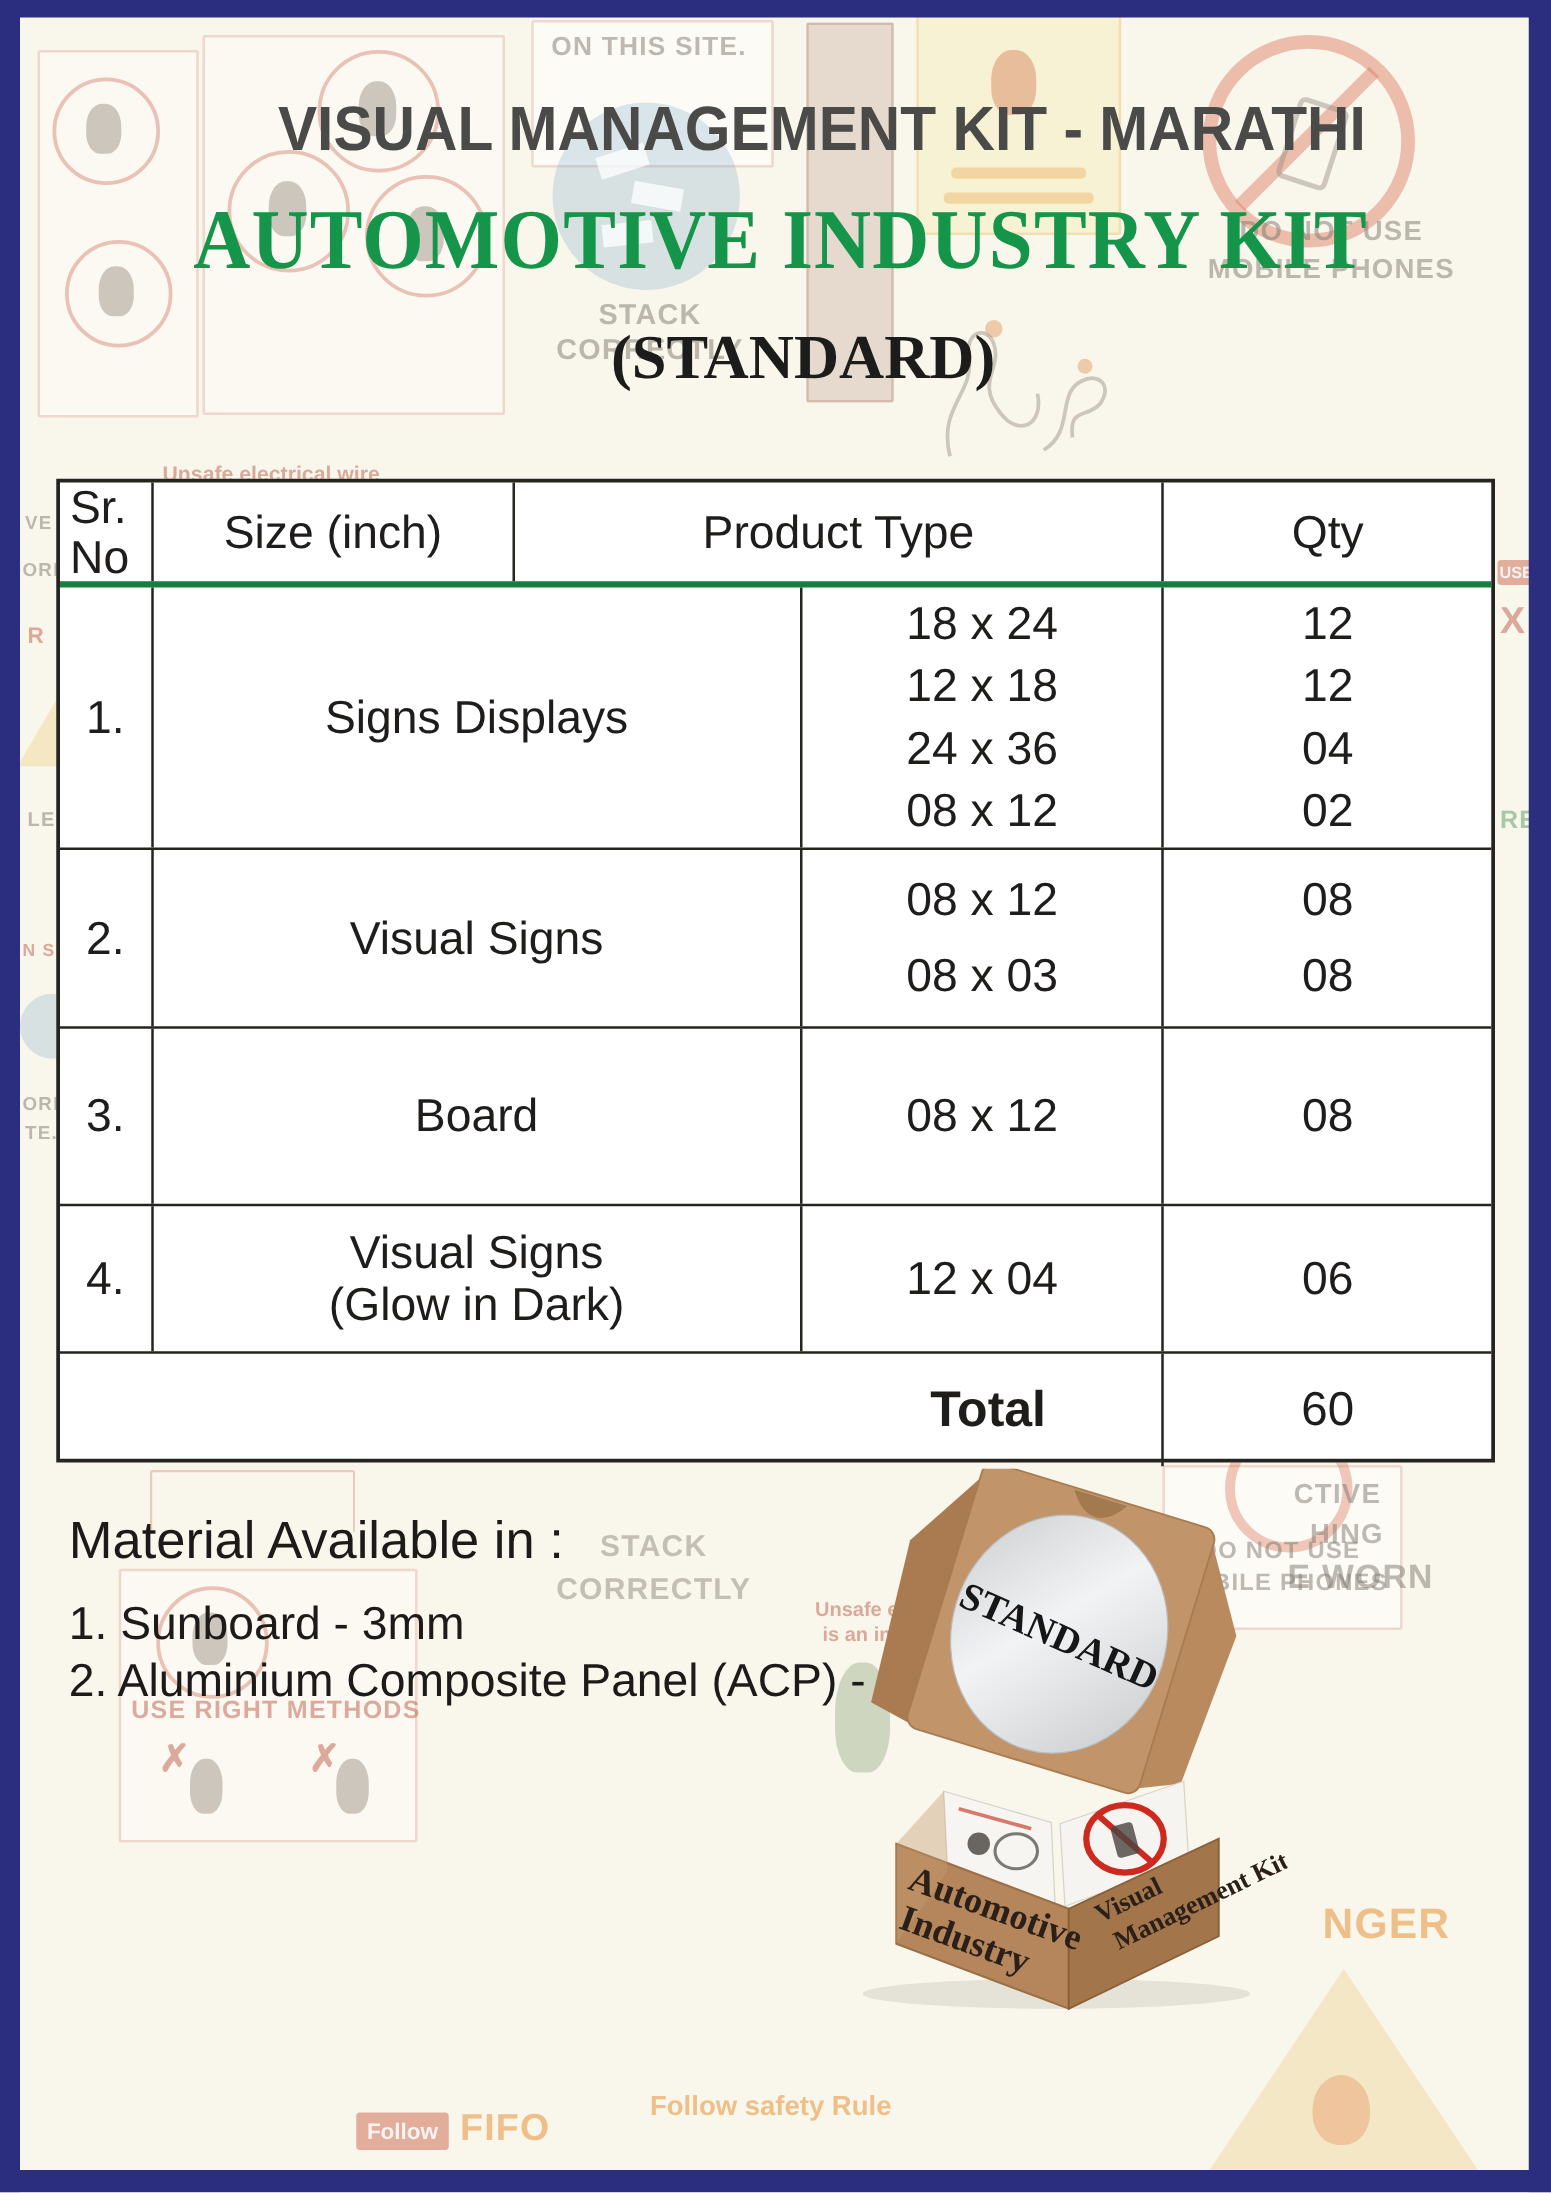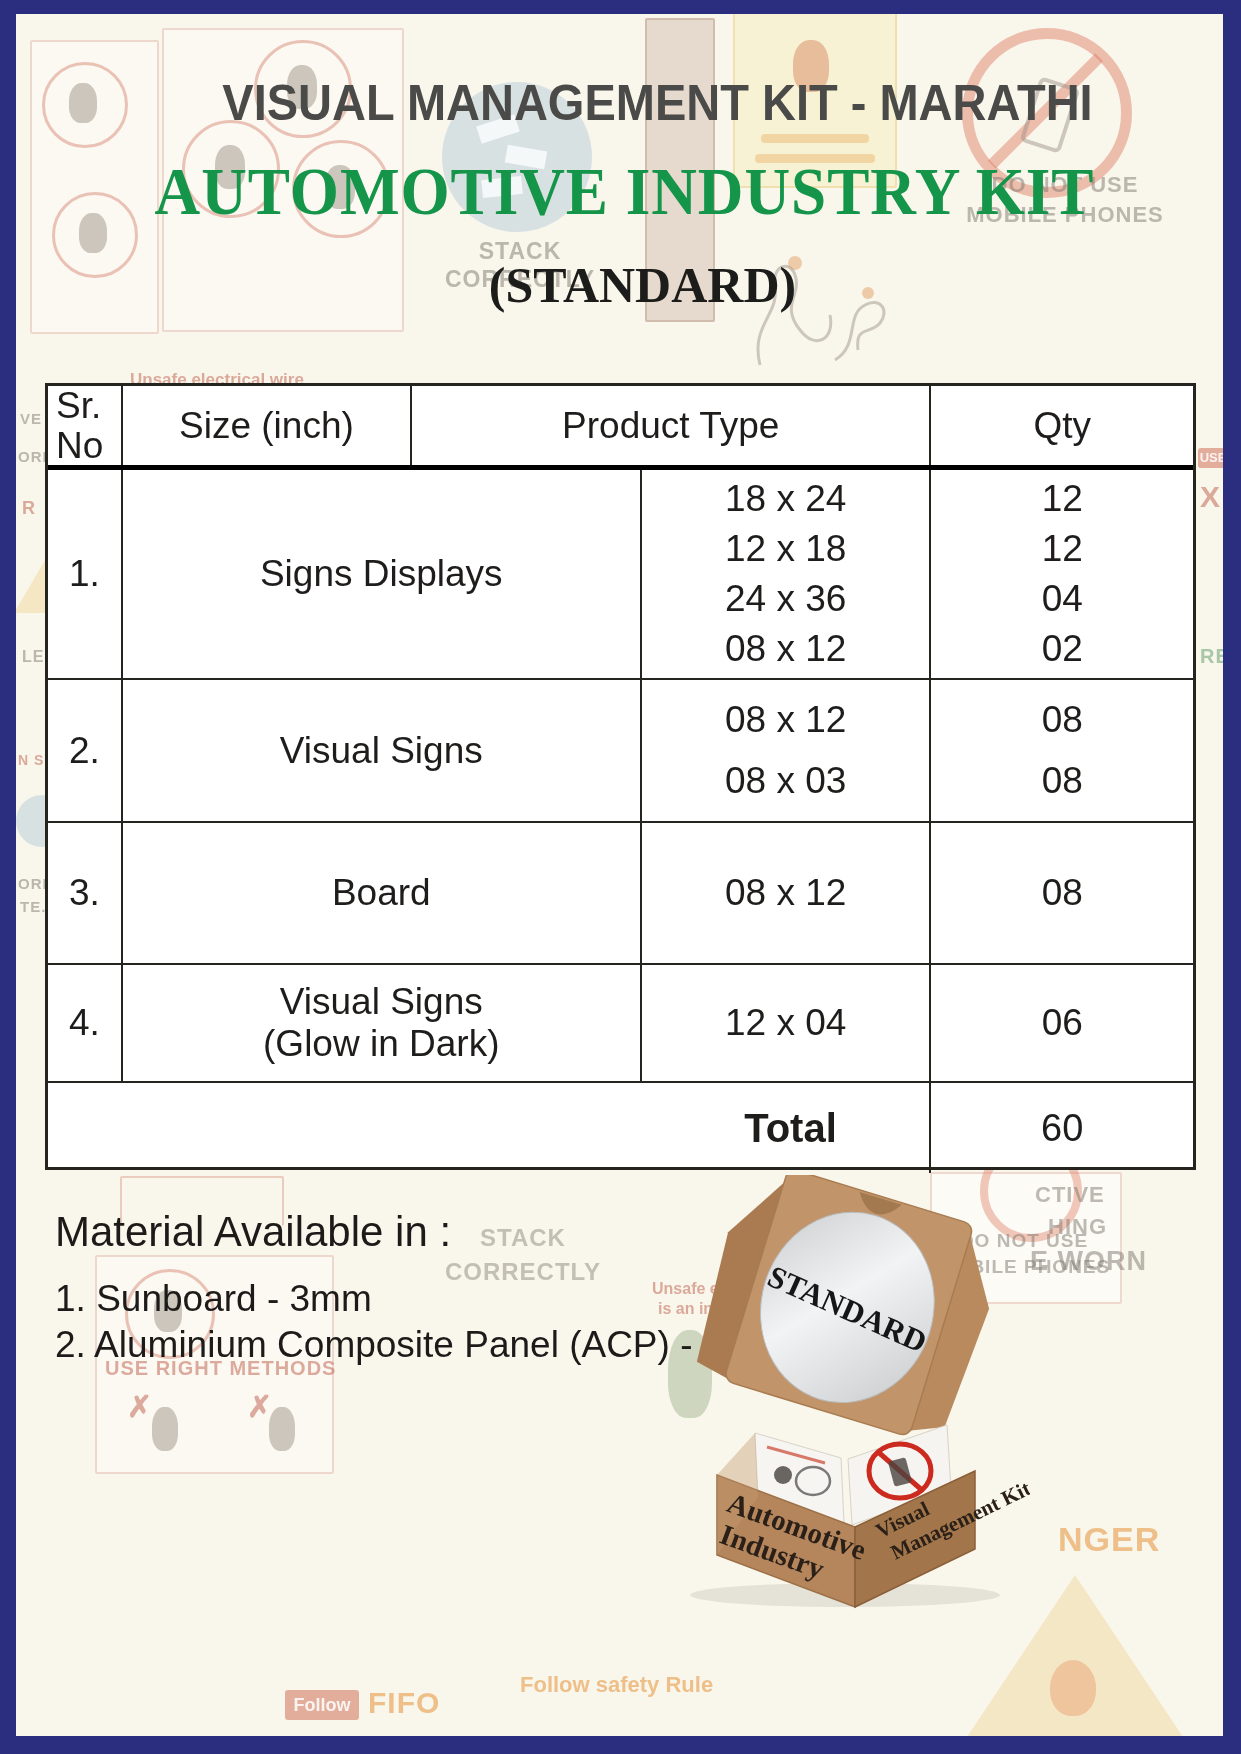--- a/index.html
+++ b/index.html
@@ -40,21 +40,21 @@
             color:#14954a; transform:scaleX(.93); z-index:10; letter-spacing:1px; }
   .title3 { position:absolute; top:256px; left:22px; width:1241px; text-align:center;
             font-family:"Liberation Serif", serif; font-weight:bold; font-size:50px;
             color:#1c1c1a; z-index:10; }
 
   
   .vtable { position:absolute; left:45px; top:383px; width:1151px; height:787px;
             background:#ffffff; border:3px solid #26241f; box-sizing:border-box;
             z-index:20; font-size:37px; }
   .trow { display:flex; border-bottom:2px solid #26241f; box-sizing:border-box; }
-  .trow.thead { border-bottom:5px solid #000000; }
+  .trow.thead { border-bottom:5px solid #15803d; }
   .trow.lastrow { border-bottom:none;justify-content:center; }
   .cell { border-right:2px solid #26241f; box-sizing:border-box;
           display:flex; align-items:center; justify-content:center;
           flex-direction:column; }
   .cell.last { border-right:none; }
   .c-sr { width:75px; }
   .c-product { width:522px; text-align:center; line-height:46px; }
   .c-size { width:291px; }
   .c-qty { width:263px; }
   .c-merged { width:888px; position:relative; }
@@ -97,20 +97,23 @@
           <div class="blob" style="left:30px; top:22px; width:30px; height:44px;"></div>
         </div>
       <div class="bgcirc redring" style="left:18px; top:90px; width:92px; height:92px;">
           <div class="blob" style="left:30px; top:22px; width:30px; height:44px;"></div>
         </div>
       <div class="bgcirc redring" style="left:128px; top:110px; width:92px; height:92px;">
           <div class="blob" style="left:30px; top:22px; width:30px; height:44px;"></div>
         </div>
     </div>
 
+    <div class="bgtile" style="left:425px; top:16px; width:190px; height:114px; background:rgba(255,255,255,.55);">
+      <div class="bgt" style="left:14px; top:8px; font-size:21px;">ON THIS SITE.</div>
+    </div>
 
     <div class="bgtile" style="left:645px; top:18px; width:66px; height:300px; background:rgba(130,70,45,.16); border-color:rgba(130,70,45,.2);"></div>
 
     <div class="bgtile" style="left:733px; top:12px; width:160px; height:172px; background:rgba(248,232,150,.28); border-color:rgba(220,180,90,.3);">
       <div class="blob" style="left:58px; top:26px; width:36px; height:52px; background:rgba(205,110,70,.4);"></div>
       <div class="whitebox" style="left:26px; top:120px; width:108px; height:9px; background:rgba(230,160,70,.35); border-radius:4px;"></div>
       <div class="whitebox" style="left:20px; top:140px; width:120px; height:9px; background:rgba(230,160,70,.35); border-radius:4px;"></div>
     </div>
 
     <div>

